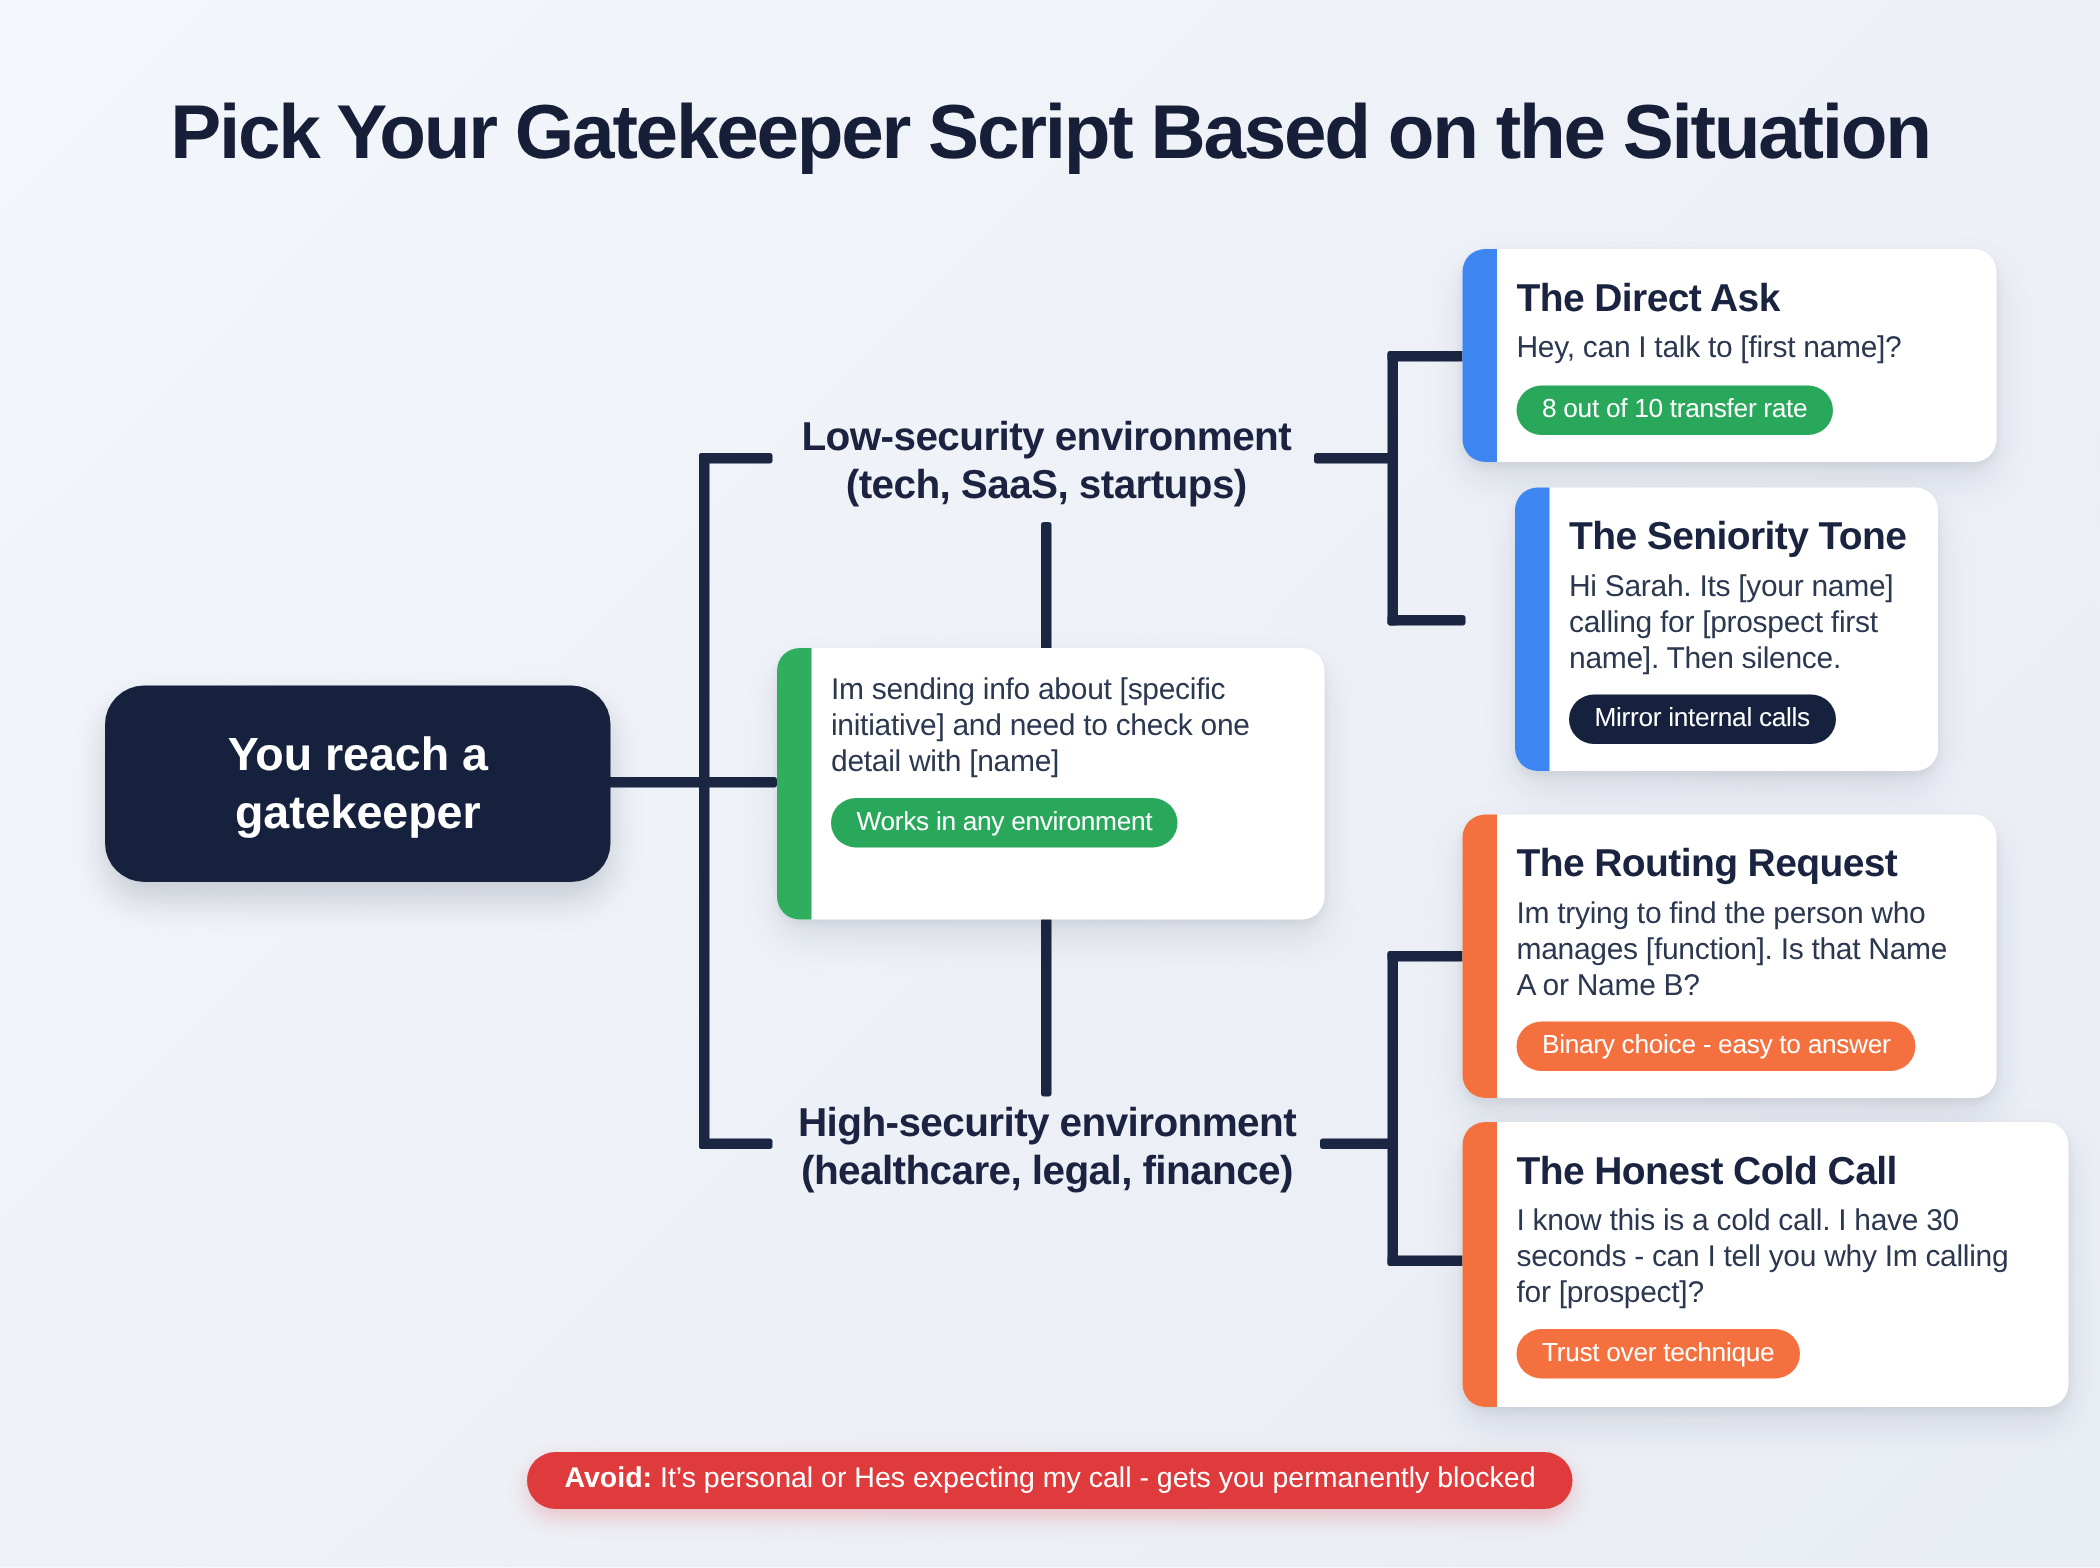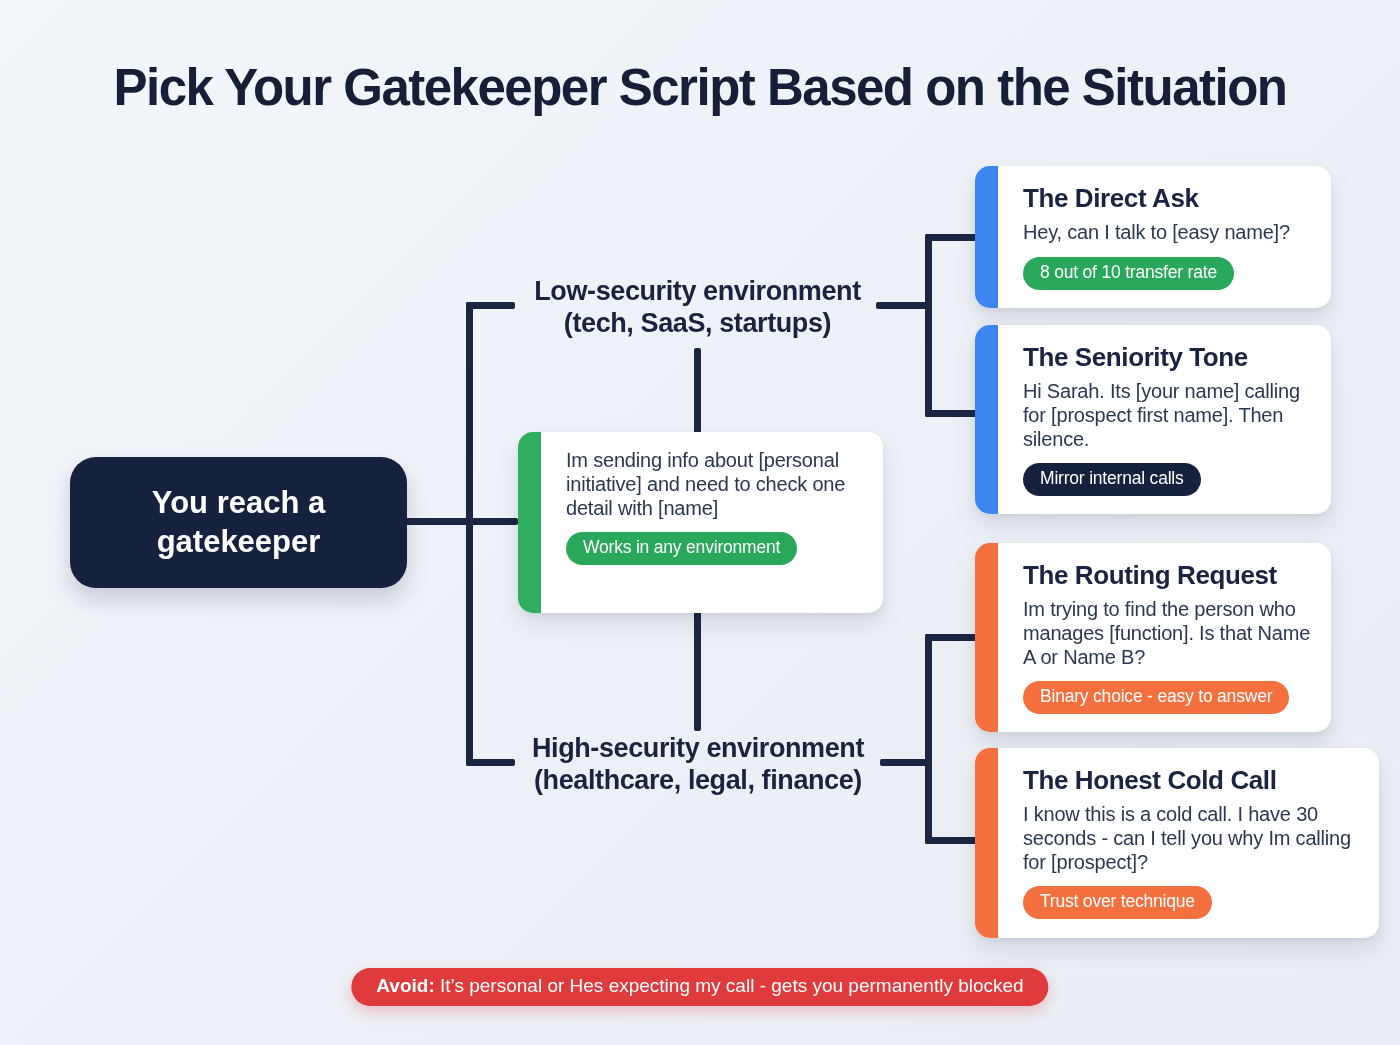--- a/index.html
+++ b/index.html
@@ -52,21 +52,21 @@
     letter-spacing: -0.4px;
     color: #1b2340;
   }
   .branch-low  { left: 470px; top: 276px; width: 455px; }
   .branch-high { left: 468px; top: 733px; width: 460px; }
   .card {
     position: absolute;
     background: #ffffff;
     border-radius: 15px;
     box-shadow: 0 12px 24px rgba(23,31,56,0.10), 0 3px 6px rgba(23,31,56,0.06);
-    padding: 17px 18px 18px 48px;
+    padding: 17px 18px 18px 36px;
   }
   .card .accent {
     position: absolute;
     left: 0; top: 0; bottom: 0;
     width: 23px;
     border-radius: 15px 0 0 15px;
   }
   .card h2 {
     font-size: 26px;
     font-weight: bold;
@@ -83,21 +83,21 @@
   }
   .badge {
     display: inline-block;
     padding: 5px 17px 7px;
     border-radius: 999px;
     color: #ffffff;
     font-size: 17.5px;
     letter-spacing: -0.2px;
   }
   .card-direct    { left: 975px; top: 166px;  width: 356px; min-height: 139px; }
-  .card-seniority { left: 975px; top: 325px;  width: 356px; min-height: 185px; }
+  .card-seniority { left: 1010px; top: 325px;  width: 282px; min-height: 185px; }
   .card-context   { left: 518px; top: 432px;  width: 365px; min-height: 181px; }
   .card-routing   { left: 975px; top: 543px;  width: 356px; min-height: 187px; }
   .card-honest    { left: 975px; top: 748px;  width: 404px; min-height: 190px; }
   .avoid-pill {
     position: absolute;
     left: 50%; top: 968px;
     transform: translateX(-50%);
     white-space: nowrap;
     padding: 7px 25px 9px;
     border-radius: 999px;
@@ -138,34 +138,34 @@
     <div>(healthcare, legal, finance)</div>
   </div>
   <div class="branch-label branch-low">
     <div>Low-security environment</div>
     <div>(tech, SaaS, startups)</div>
   </div>
 
   <div class="card card-direct">
     <div class="accent" style="background-color: rgb(61, 133, 240);"></div>
     <h2>The Direct Ask</h2>
-    <p>Hey, can I talk to [easy name]?</p>
+    <p>Hey, can I talk to [first name]?</p>
     <span class="badge" style="background-color: rgb(41, 168, 92);">8 out of 10 transfer rate</span>
   </div>
 
   <div class="card card-seniority">
     <div class="accent" style="background-color: rgb(61, 133, 240);"></div>
     <h2>The Seniority Tone</h2>
     <p>Hi Sarah. Its [your name] calling for [prospect first name]. Then silence.</p>
     <span class="badge" style="background-color: rgb(22, 33, 62);">Mirror internal calls</span>
   </div>
 
   <div class="card card-context">
     <div class="accent" style="background-color: rgb(46, 174, 94);"></div>
-    <p>Im sending info about [personal initiative] and need to check one detail with [name]</p>
+    <p>Im sending info about [specific initiative] and need to check one detail with [name]</p>
     <span class="badge" style="background-color: rgb(41, 168, 92);">Works in any environment</span>
   </div>
 
   <div class="card card-routing">
     <div class="accent" style="background-color: rgb(244, 113, 63);"></div>
     <h2>The Routing Request</h2>
     <p>Im trying to find the person who manages [function]. Is that Name A or Name B?</p>
     <span class="badge" style="background-color: rgb(244, 113, 63);">Binary choice - easy to answer</span>
   </div>
 

